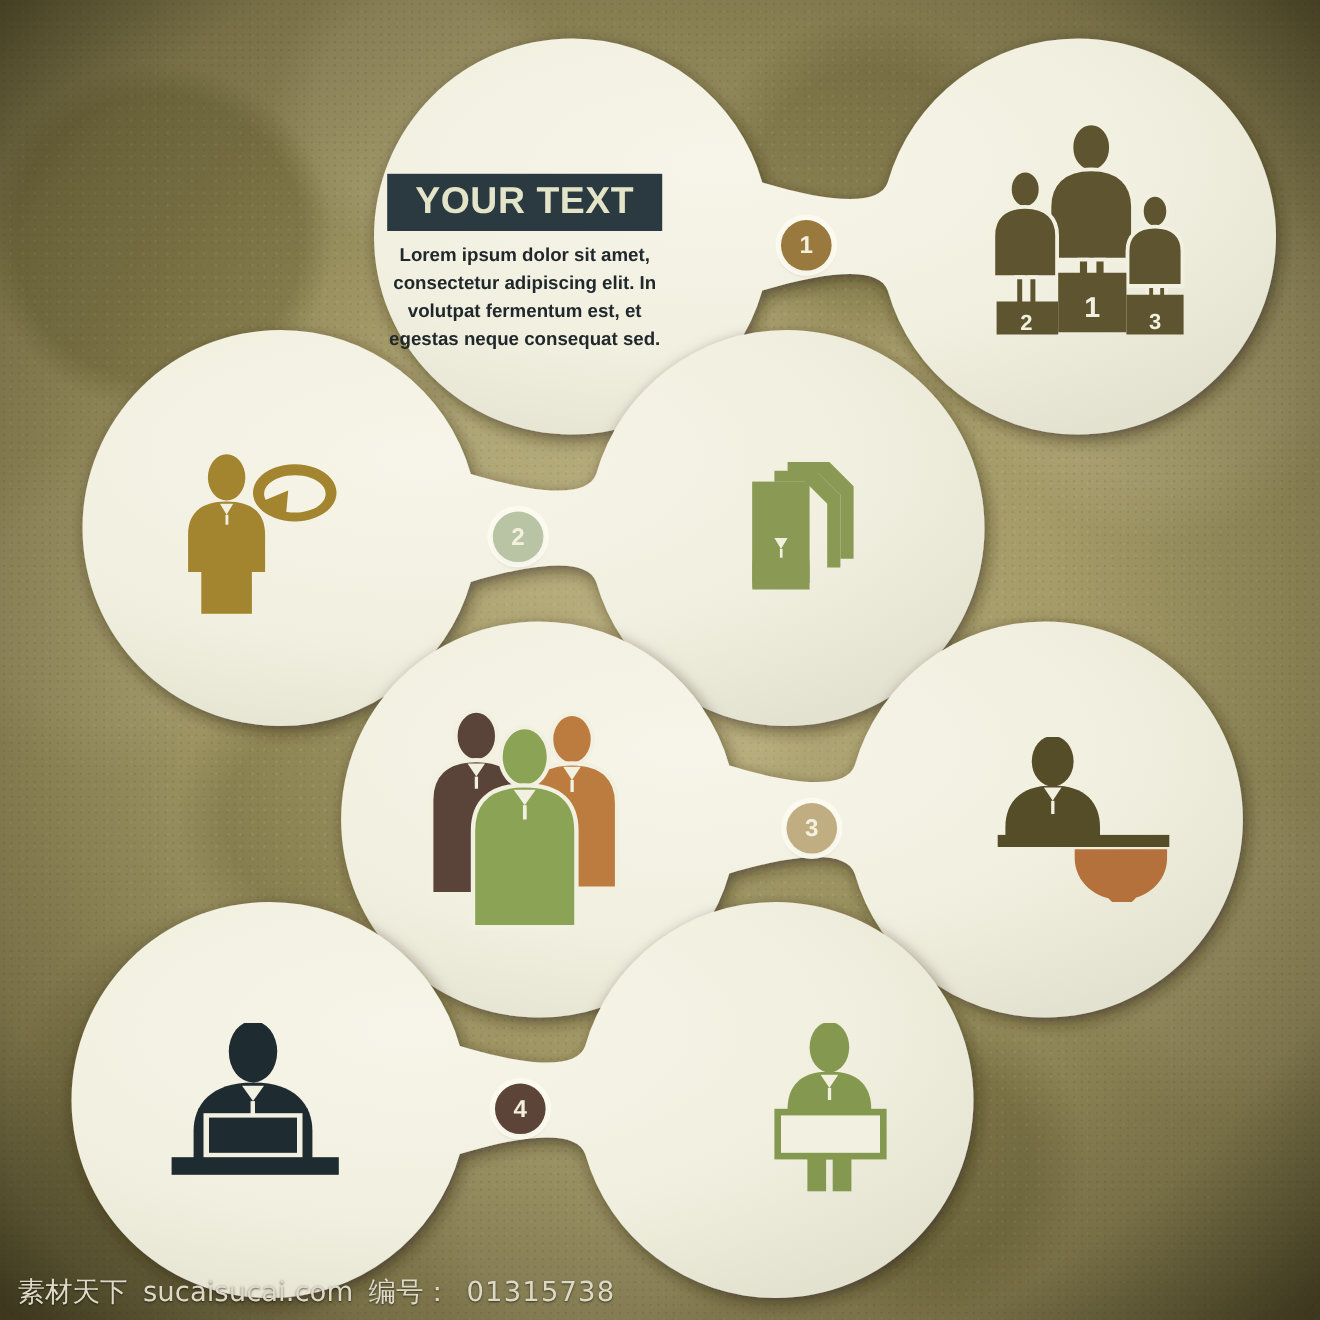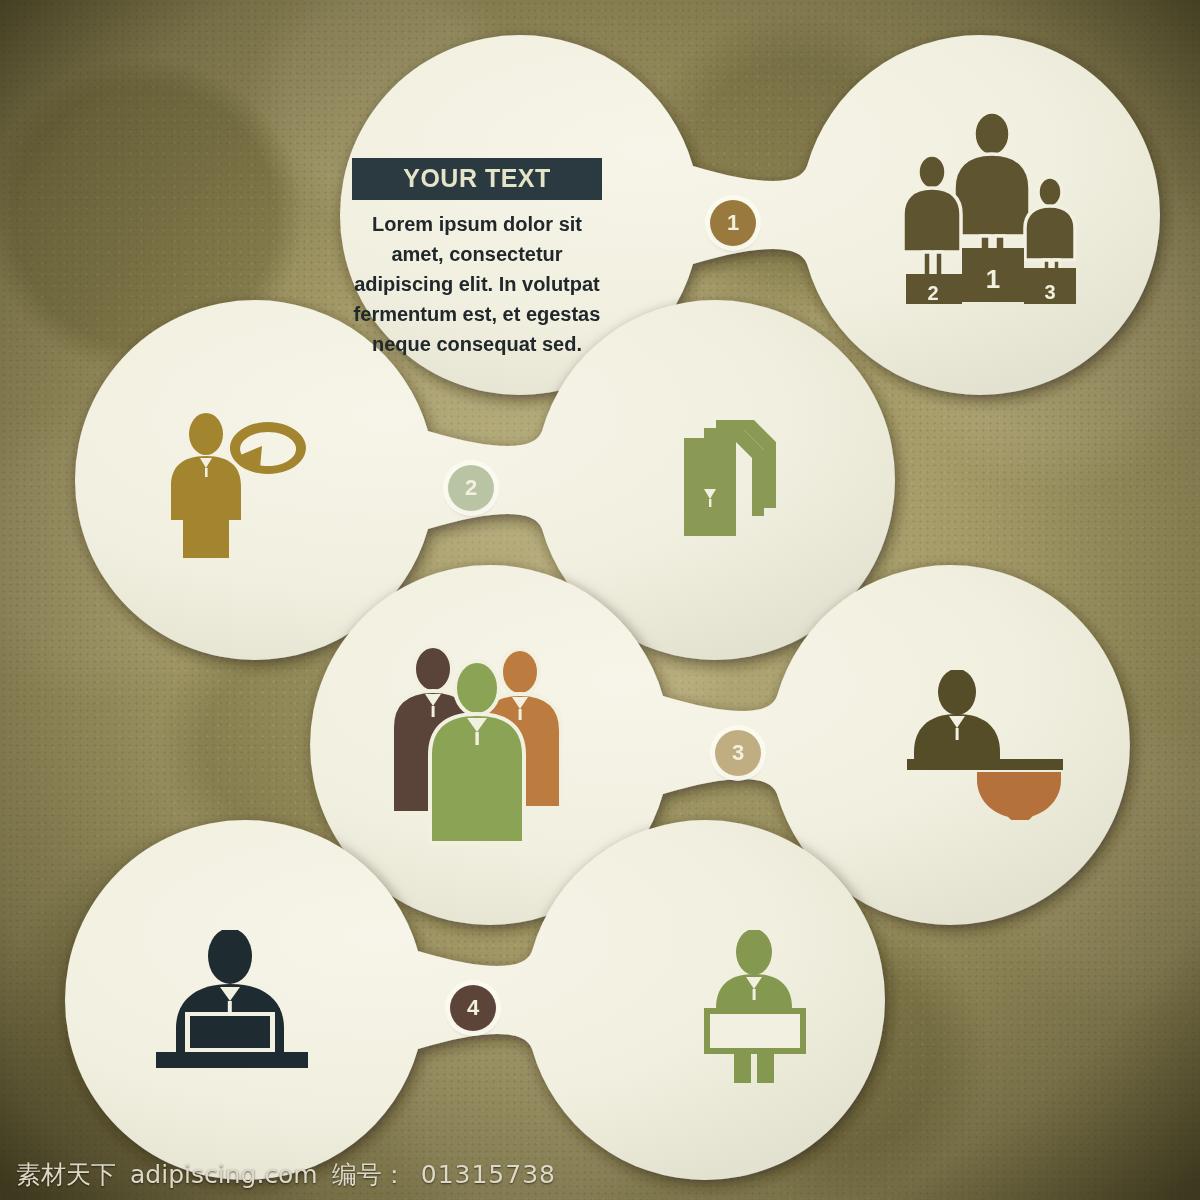--- a/index.html
+++ b/index.html
@@ -58,26 +58,26 @@
     box-shadow:0 0 0 5px rgba(252,251,240,.92), 0 3px 5px rgba(40,36,18,.45);
     font-family:"Liberation Sans", sans-serif;
     letter-spacing:0;
     z-index:40;
   }
 
   
   .textblock{position:absolute;left:352px;top:158px;width:250px;z-index:30;}
   .tb-title{
     background:#2b3a40;color:#e3e4c8;
-    font-weight:bold;font-size:25px;letter-spacing:.5px;
+    font-weight:bold;font-size:34px;letter-spacing:.5px;
     text-align:center;padding:6px 4px 7px;
     font-family:"Liberation Sans", sans-serif;
   }
   .tb-body{
-    margin-top:9px;color:#20282b;font-weight:bold;font-size:20px;
+    margin-top:9px;color:#20282b;font-weight:bold;font-size:17px;
     line-height:1.5;text-align:center;
     font-family:"Liberation Sans", sans-serif;
   }
 
   
   .icon{position:absolute;z-index:30;}
 
   
   .watermark{
     position:absolute;left:0;bottom:0;width:1200px;height:52px;
@@ -322,18 +322,18 @@
   </div>
   <div class="badge" style="left:715px;top:730px;background:#c0ae82">
     <span>3</span>
   </div>
   <div class="badge" style="left:450px;top:985px;background:#5c4438">
     <span>4</span>
   </div>
 
   <div class="watermark">
     <span>素材天下</span>
-    <span>adipiscing.com</span>
+    <span>sucaisucai.com</span>
     <span>编号：</span>
     <span class="wm-num">01315738</span>
   </div>
 
 </div>
 
 </body></html>

